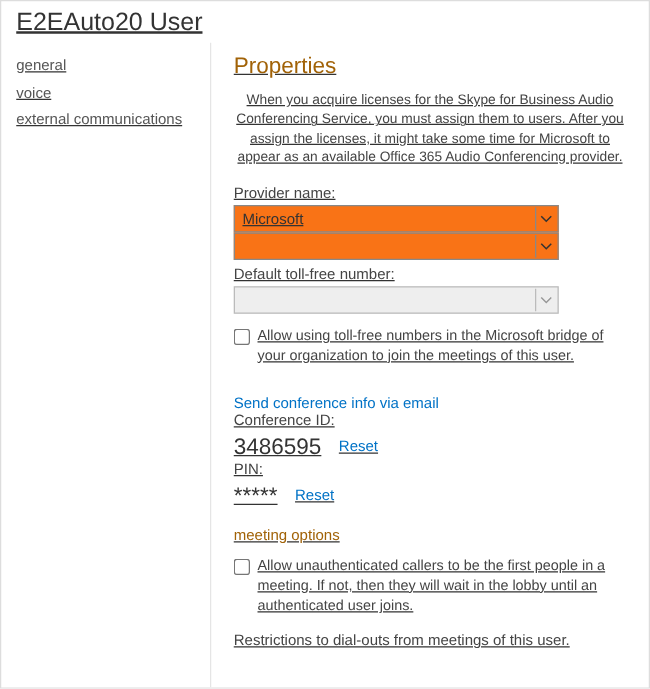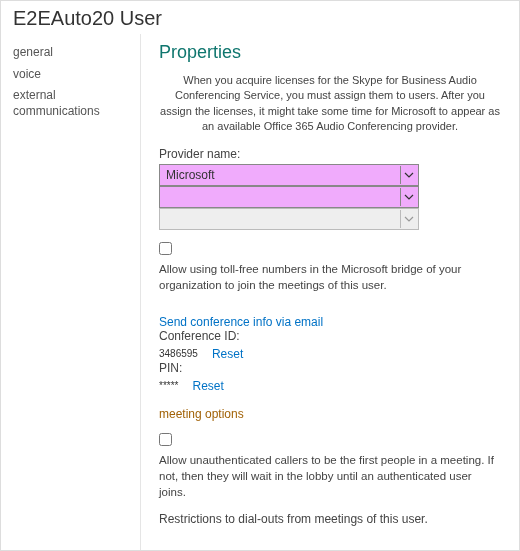--- a/index.html
+++ b/index.html
@@ -10,36 +10,37 @@
     background: #fff;
     width: 520px;
     height: 551px;
     overflow: hidden;
   }
   .page {
     display: flex;
     flex-direction: column;
     height: 100%;
     border: 1px solid #ddd;
+    text-decoration: underline;
   }
   .header {
     padding: 6px 12px 4px 12px;
   }
   .header h1 {
     font-size: 20px;
     font-weight: 300;
     color: #333;
   }
   .body {
     display: flex;
     flex: 1;
     overflow: hidden;
   }
   .sidebar {
-    width: 140px;
+    width: 168px;
     padding: 8px 0 0 12px;
     border-right: 1px solid #e5e5e5;
     flex-shrink: 0;
   }
   .sidebar-item {
     font-size: 12px;
     color: #555;
     padding: 3px 0;
     cursor: pointer;
     line-height: 1.3;
@@ -48,42 +49,42 @@
     color: #0072c6;
   }
   .main {
     flex: 1;
     padding: 8px 18px 10px 18px;
     overflow-y: auto;
   }
   .main h2 {
     font-size: 18px;
     font-weight: 300;
-    color: #0f766e;
+    color: #a16207;
     margin-bottom: 10px;
   }
   .desc {
     font-size: 11px;
     color: #444;
     line-height: 1.4;
     margin-bottom: 12px;
     text-align: center;
   }
   .field-label {
     font-size: 12px;
     color: #444;
     margin-bottom: 3px;
     margin-top: 4px;
   }
   .req { color: #d13438; }
   .select {
     width: 260px;
     height: 22px;
     border: 1px solid #888;
-    background: #f0abfc;
+    background: #f97316;
     display: flex;
     align-items: center;
     justify-content: space-between;
     padding: 0 2px 0 6px;
     font-size: 12px;
     cursor: pointer;
   }
   .select.disabled {
     background: #eee;
     color: #888;
@@ -101,21 +102,20 @@
   .select.disabled .chev { border-left-color: #bbb; }
   .chev svg { width: 10px; height: 10px; }
   .checkbox-row {
     display: flex;
     align-items: flex-start;
     gap: 6px;
     margin-top: 10px;
     font-size: 11.5px;
     color: #444;
     line-height: 1.4;
-    flex-direction: column;
   }
   .checkbox-row input {
     margin-top: 2px;
     flex-shrink: 0;
   }
   .link {
     color: #0072c6;
     font-size: 12px;
     cursor: pointer;
     display: inline-block;
@@ -125,21 +125,21 @@
     font-size: 12px;
     color: #444;
   }
   .kv-row {
     display: flex;
     align-items: center;
     gap: 14px;
     margin-top: 4px;
   }
   .kv-val {
-    font-size: 10px;
+    font-size: 18px;
     color: #333;
   }
   .reset {
     color: #0072c6;
     font-size: 12px;
     cursor: pointer;
   }
   .section-label {
     font-size: 12px;
     color: #a16207;
@@ -176,20 +176,21 @@
 
       <div class="select">
         <span></span>
         <span class="chev">
             <svg viewBox="0 0 10 10">
               <path d="M1 3 L5 7 L9 3" fill="none" stroke="#333" stroke-width="1.2"></path>
             </svg>
           </span>
       </div>
 
+      <div class="field-label">Default toll-free number:</div>
       <div class="select disabled">
         <span></span>
         <span class="chev">
             <svg viewBox="0 0 10 10">
               <path d="M1 3 L5 7 L9 3" fill="none" stroke="#999" stroke-width="1.2"></path>
             </svg>
           </span>
       </div>
 
       <label class="checkbox-row">

